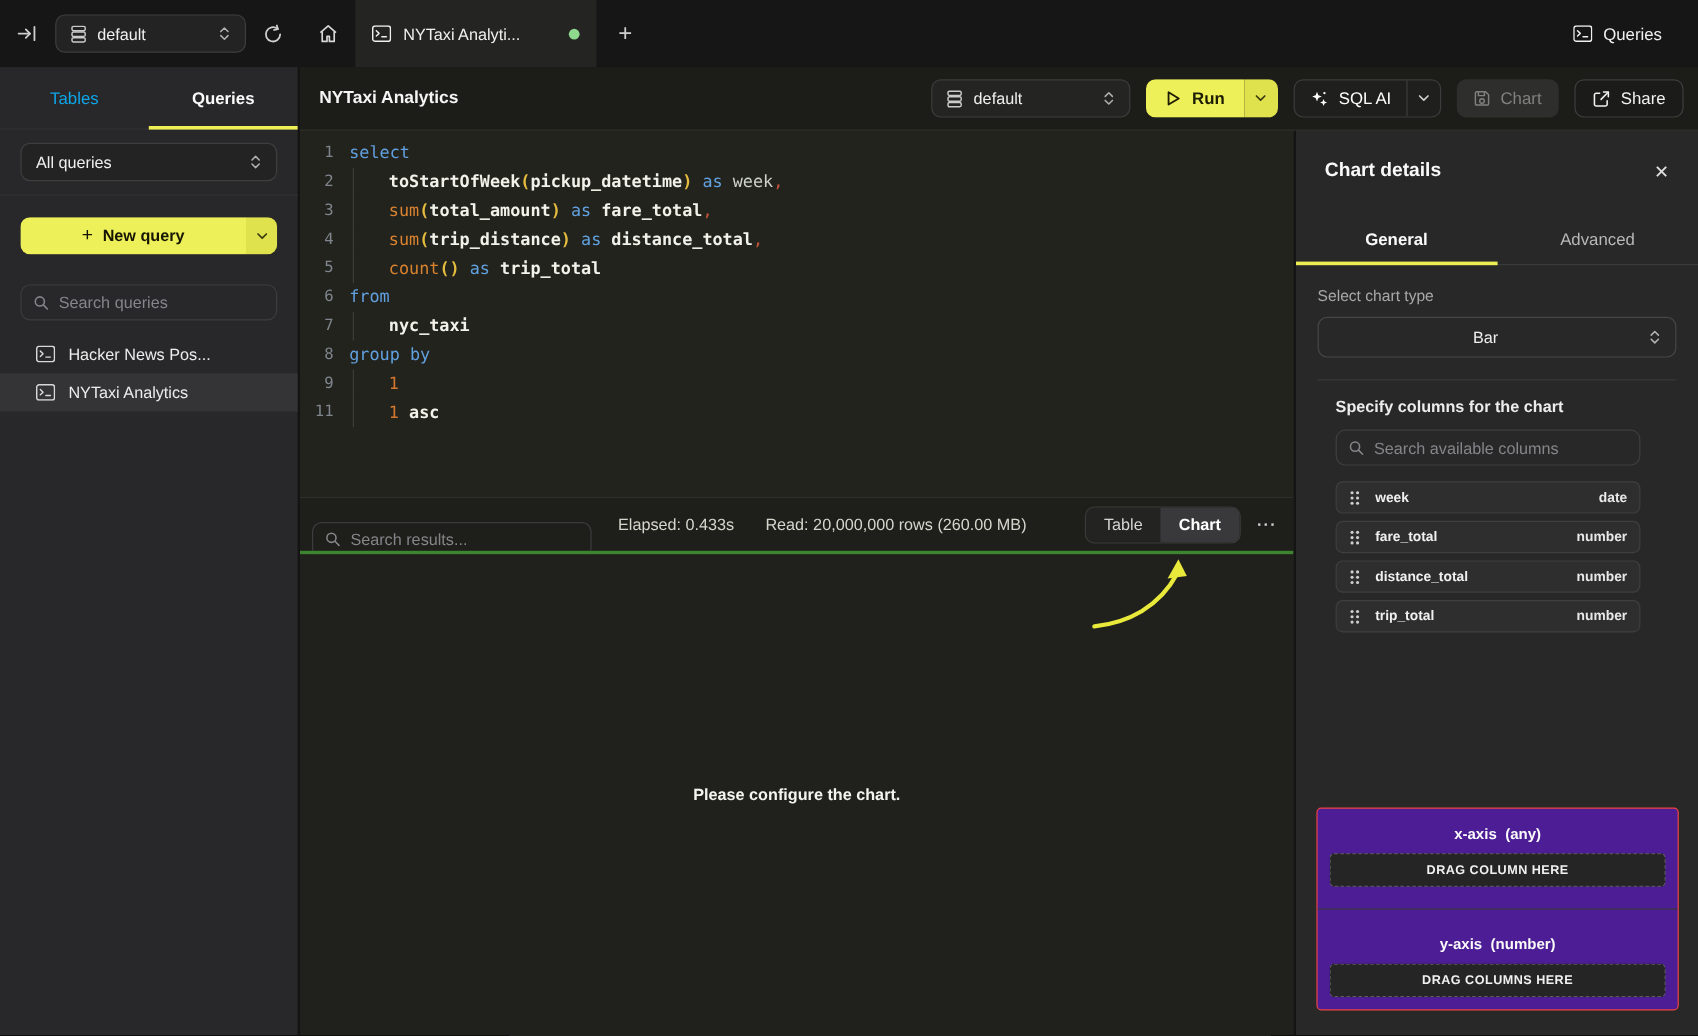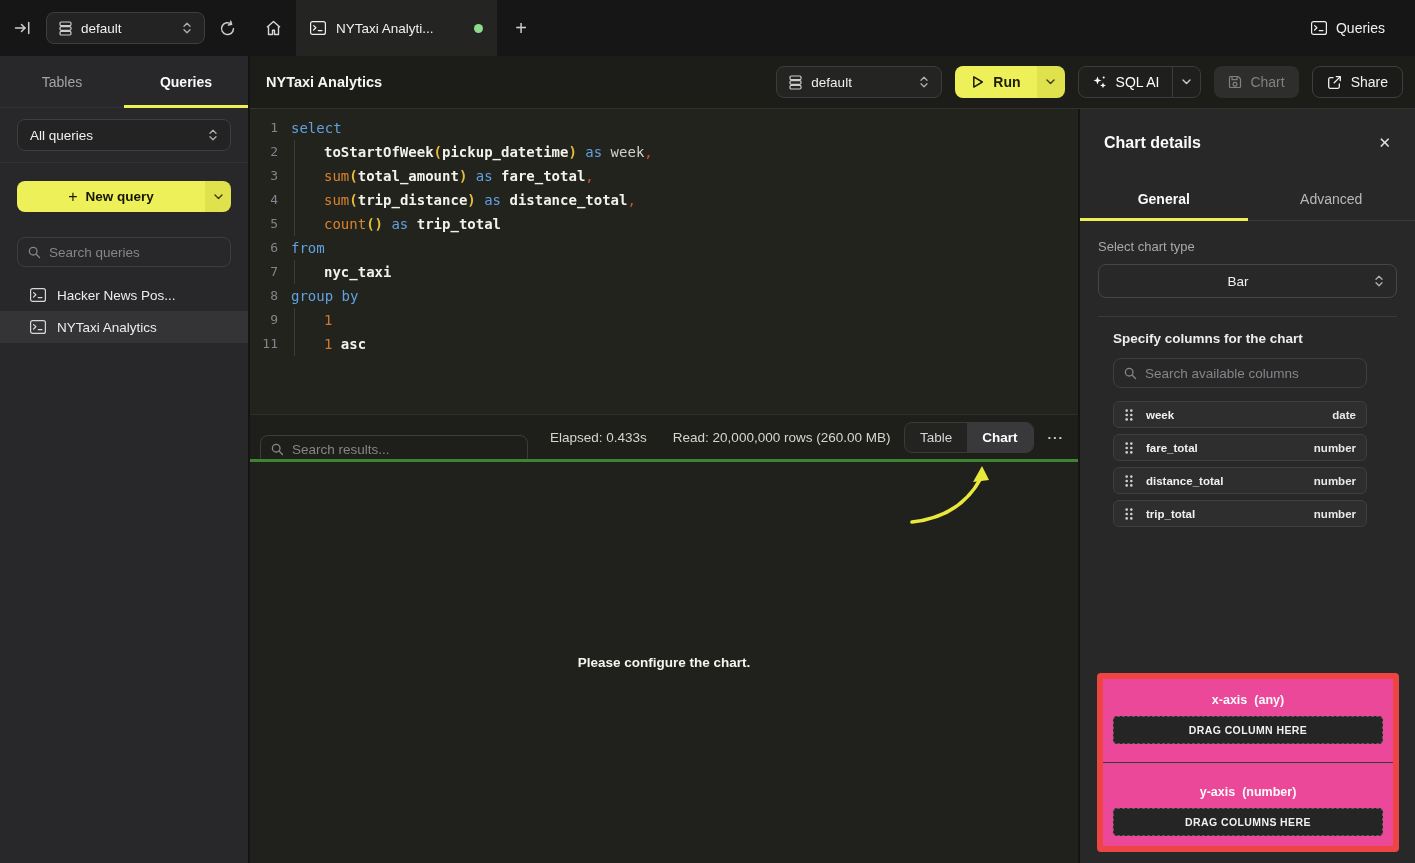--- a/index.html
+++ b/index.html
@@ -28,21 +28,21 @@
   .tab-dot { width:9px; height:9px; border-radius:50%; background:#8fd98f; flex:none; }
   .plus-btn { width:48px; display:flex; align-items:center; justify-content:center; color:#cfcfcf; font-size:20px; font-weight:300; cursor:pointer; }
   .topbar-right { margin-left:auto; display:flex; align-items:center; gap:9px; padding-right:30px; color:#f0f0f0; font-size:14px; cursor:pointer; }
 
   
   .body-row { flex:1; display:flex; min-height:0; }
 
   
   .sidebar { width:250px; flex:none; background:#28282a; border-right:2px solid #141414; display:flex; flex-direction:column; }
   .sidebar-tabs { height:52px; flex:none; display:flex; border-bottom:1px solid #323234; position:relative; }
-  .sidebar-tab { flex:1; display:flex; align-items:center; justify-content:center; font-size:14px; color:#a3a3a3; cursor:pointer; }
+  .sidebar-tab { flex:1; display:flex; align-items:center; justify-content:center; font-size:14px; color:#0ea5e9; cursor:pointer; }
   .sidebar-tab.active { color:#fafafa; font-weight:700; }
   .sidebar-tab-underline { position:absolute; bottom:-1px; left:50%; width:50%; height:3px; background:#edef55; }
   .sidebar-body { padding:11px 17px 0 17px; }
   .all-queries { height:32px;gap:28px; }
   .sidebar-divider { border-bottom:1px solid #323232; margin:11px -17px 0 -17px; }
   .new-query { margin-top:18px; height:31px; display:flex; border-radius:8px; overflow:hidden; cursor:pointer; }
   .new-query-main { flex:1; background:#eef059; color:#161602; display:flex; align-items:center; justify-content:center; gap:8px; font-weight:600; }
   .new-query-plus { font-size:16px; font-weight:400; }
   .new-query-caret { width:26px; background:#dfe24c; color:#3a3a10; display:flex; align-items:center; justify-content:center; }
   .search-wrap { margin-top:25px; height:30px; border:1px solid #3c3c3e; border-radius:8px; display:flex; align-items:center; gap:8px; padding:0 10px; color:#85858a; }
@@ -82,21 +82,21 @@
   .tok-kw { color:#61a1e0; }
   .tok-fn { color:#d9832f; }
   .tok-idf { color:#f2f2ea; font-weight:700; }
   .tok-par { color:#e6bc3e; font-weight:700; }
   .tok-com { color:#c7553d; }
   .tok-num { color:#d2772f; }
   .tok-pln { color:#cfd3cc; }
 
   
   .results-bar { height:45px; flex:none; background:#1e1e1b; border-top:1px solid #2e2e2a; display:flex; align-items:center; padding:0 12px 0 10px; }
-  .results-search { width:268px; height:30px; }
+  .results-search { width:233px; height:30px; }
   .stat { color:#d6d6cd; margin-left:22px; white-space:nowrap; }
   .stat.read { margin-left:26px; }
   .seg-control { margin-left:auto; height:31px; border:1px solid #3a3a38; border-radius:8px; display:flex; overflow:hidden; background:#232322; }
   .seg { padding:0 15px; display:flex; align-items:center; color:#d5d5d5; cursor:pointer; }
   .seg.active { background:#39393b; color:#ffffff; font-weight:700; }
   .more-dots { margin-left:14px; margin-right:2px; color:#cfcfcf; font-weight:700; letter-spacing:1px; cursor:pointer; }
 
   .green-line { height:3px; flex:none; background:#3d8531; }
 
   
@@ -118,21 +118,21 @@
   .chart-type-select { margin:10px 18px 0 18px; height:34px; background:#282828; border-color:#464646;text-align:center; }
   .panel-divider { border-top:1px solid #3a3a3a; margin:18px 18px 0 18px; }
   .columns-label { margin:14px 48px 0 33px; font-size:13.5px; font-weight:600; color:#ececec; }
   .columns-search { margin:12px 48px 0 33px; height:30px; border-color:#3f3f3f; }
   .column-list { margin:13px 48px 0 33px; display:flex; flex-direction:column; gap:6px; }
   .column-row { height:27px; border:1px solid #3f3f3f; border-radius:6px; background:#2e2e2e; display:flex; align-items:center; padding:0 10px; cursor:grab; }
   .column-row .drag { color:#d0d0d0; display:flex; }
   .column-row .c-name { margin-left:12px; font-size:11.5px; font-weight:700; color:#f0f0f0; }
   .column-row .c-type { margin-left:auto; font-size:11.5px; font-weight:600; color:#e8e8e8; }
 
-  .axis-container { margin:146px 16px 0 17px; border:6px solid #ef4444; border-radius:4px; background:#ec4899; }
+  .axis-container { margin:146px 16px 0 17px; border:1px solid #ef4444; border-radius:4px; background:#4c1d95; }
   .axis-cell { padding:14px 10px 18px 10px; }
   .axis-cell + .axis-cell { border-top:1px solid #3a3a3a; padding-top:22px; padding-bottom:10px; }
   .axis-label-row { display:flex; justify-content:center; gap:7px; font-size:12.5px; color:#fafafa; }
   .axis-name { font-weight:700; }
   .axis-hint { font-weight:600; }
   .drop-zone { margin-top:9px; height:28px; border:1px dashed #5b5b59; border-radius:4px; background:#262525; display:flex; align-items:center; justify-content:center; font-size:10.5px; font-weight:700; letter-spacing:.4px; color:#f0f0f0; }
 </style>
 </head>
 <body>
 

